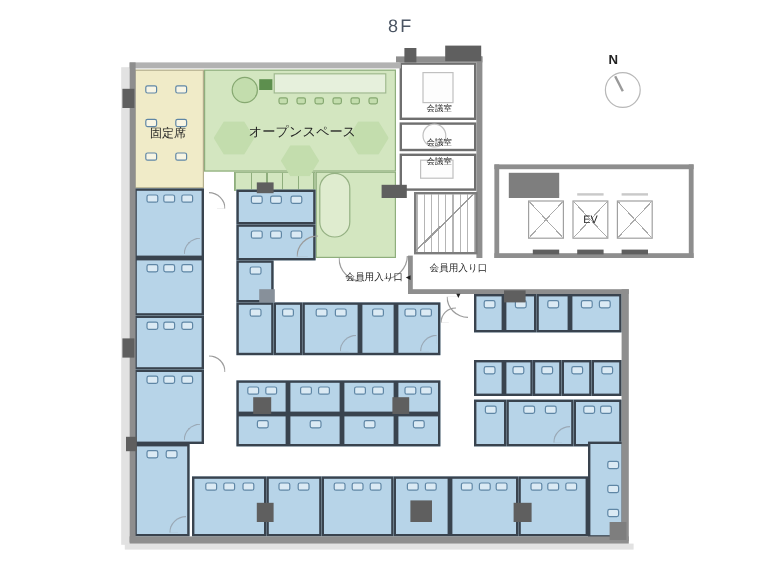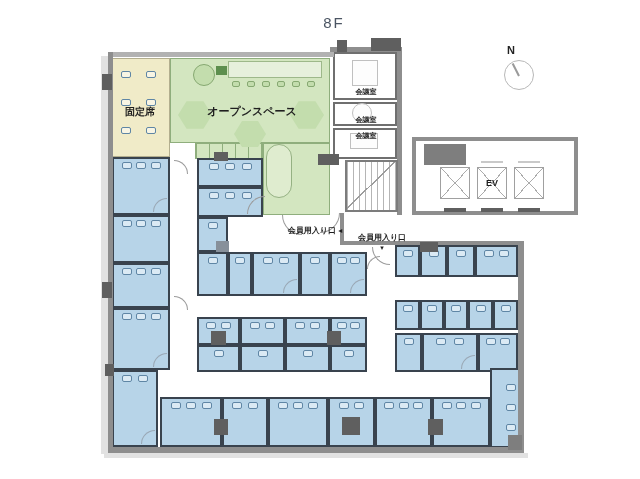--- a/index.html
+++ b/index.html
@@ -9,21 +9,21 @@
          font-size:15px;letter-spacing:2px;color:#4b5563;}
   .compass-n{position:absolute;left:503px;top:44px;width:16px;text-align:center;
              font-size:11px;font-weight:bold;color:#222;}
   .compass-circle{position:absolute;left:504px;top:60px;width:28px;height:28px;
                   border:1.5px solid #b8b8b8;border-radius:50%;}
   .compass-needle{position:absolute;left:13px;top:1px;width:2px;height:14px;background:#9a9a9a;
                   transform:rotate(-27deg);transform-origin:bottom center;}
   .room{position:absolute;box-sizing:border-box;}
   .wall{position:absolute;}
   .lbl{position:absolute;white-space:nowrap;transform:translate(-50%,-50%);
-       font-weight:bold;color:#1f1f1f;line-height:1;}
+       font-weight:normal;color:#1f1f1f;line-height:1;}
   .desk{position:absolute;box-sizing:border-box;border:1px solid #5f86a5;
         border-radius:2px;background:rgba(255,255,255,0.5);width:10px;height:7px;}
   .door{position:absolute;box-sizing:border-box;}
   .furn{position:absolute;box-sizing:border-box;}
   .stairs{position:absolute;box-sizing:border-box;border:2px solid #7c7c7c;background:
       linear-gradient(to bottom right, transparent 47.5%, #9c9c9c 47.5%, #9c9c9c 49.5%, transparent 49.5%),
       repeating-linear-gradient(90deg,#b5b5b5 0 1px,transparent 1px 6px);}
   .shaft{position:absolute;box-sizing:border-box;border:1px solid #a0a0a0;background:
       linear-gradient(to top right, transparent 49%, #ababab 49%, #ababab 51%, transparent 51%),
       linear-gradient(to bottom right, transparent 49%, #ababab 49%, #ababab 51%, transparent 51%);}
@@ -236,16 +236,16 @@
       <div class="door" style="left: 174px; top: 160px; width: 14px; height: 14px; border-right: 1px solid rgb(155, 155, 155); border-top: 1px solid rgb(155, 155, 155); border-radius: 0px 100% 0px 0px;"></div>
       <div class="door" style="left: 174px; top: 296px; width: 14px; height: 14px; border-right: 1px solid rgb(155, 155, 155); border-top: 1px solid rgb(155, 155, 155); border-radius: 0px 100% 0px 0px;"></div>
       <div class="door" style="left: 367px; top: 256px; width: 13px; height: 13px; border-left: 1px solid rgb(155, 155, 155); border-top: 1px solid rgb(155, 155, 155); border-radius: 100% 0px 0px;"></div>
       <div class="lbl" style="left: 140px; top: 112px; font-size: 10px; color: rgb(31, 31, 31);">固定席</div>
       <div class="lbl" style="left: 252px; top: 111px; font-size: 11px; color: rgb(31, 31, 31);">オープンスペース</div>
       <div class="lbl" style="left: 366px; top: 91px; font-size: 7px; color: rgb(31, 31, 31);">会議室</div>
       <div class="lbl" style="left: 366px; top: 119px; font-size: 7px; color: rgb(31, 31, 31);">会議室</div>
       <div class="lbl" style="left: 366px; top: 135px; font-size: 7px; color: rgb(31, 31, 31);">会議室</div>
       <div class="lbl" style="left: 492px; top: 183px; font-size: 9px; color: rgb(31, 31, 31);">EV</div>
       <div class="lbl" style="left: 315px; top: 231px; font-size: 8px; color: rgb(31, 31, 31);">会員用入り口 ◂</div>
-      <div class="lbl" style="left: 382px; top: 238px; font-size: 8px; color: rgb(31, 31, 31);">会員用入り口</div>
+      <div class="lbl" style="left: 382px; top: 224px; font-size: 8px; color: rgb(31, 31, 31);">会員用入り口</div>
       <div class="lbl" style="left: 382px; top: 247px; font-size: 7px; color: rgb(31, 31, 31);">▾</div>
     </div>
 </div>
 
 </body></html>

